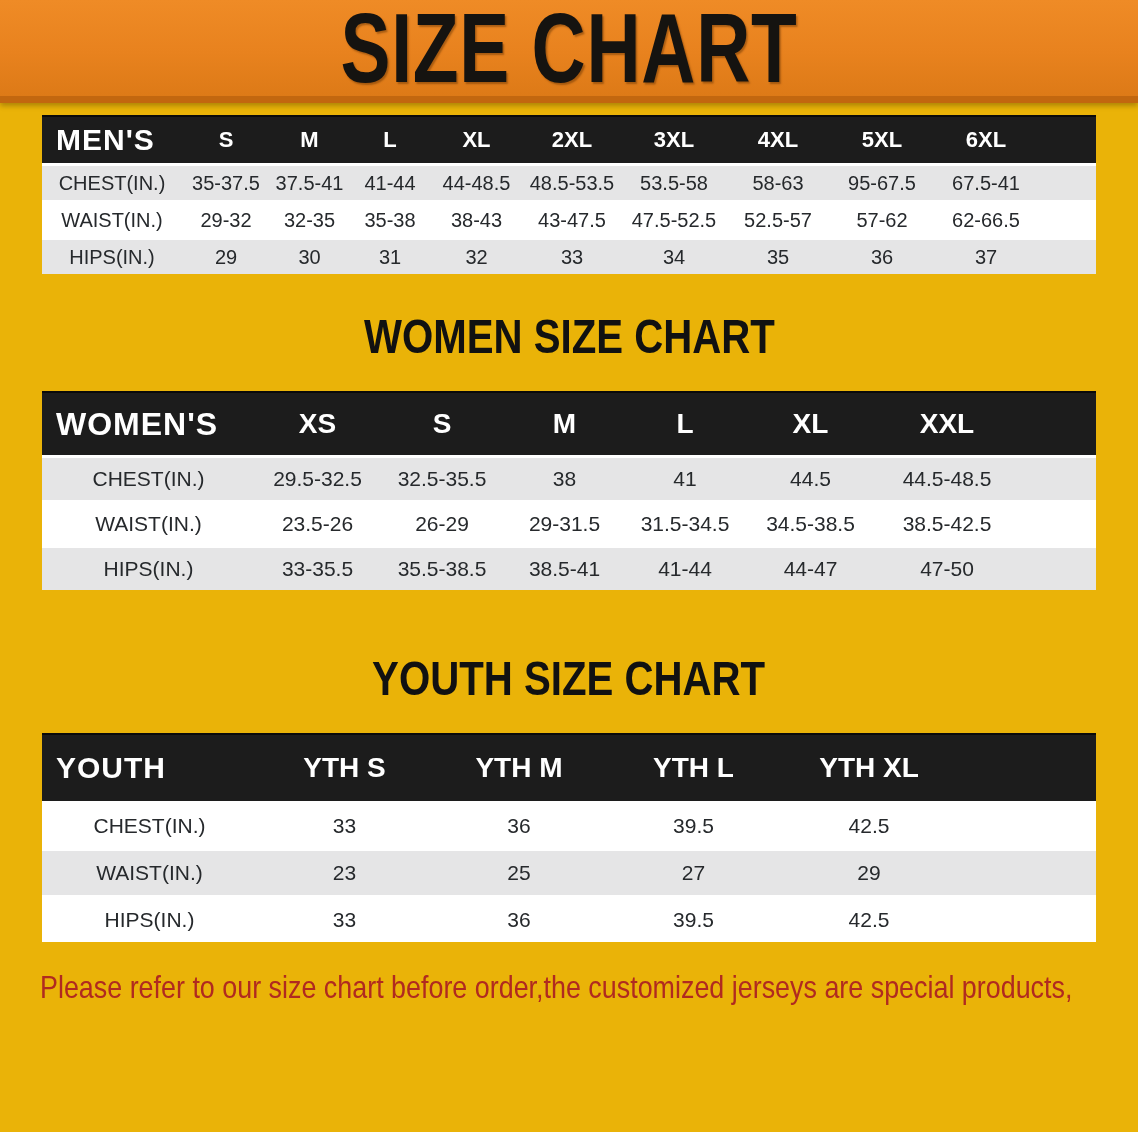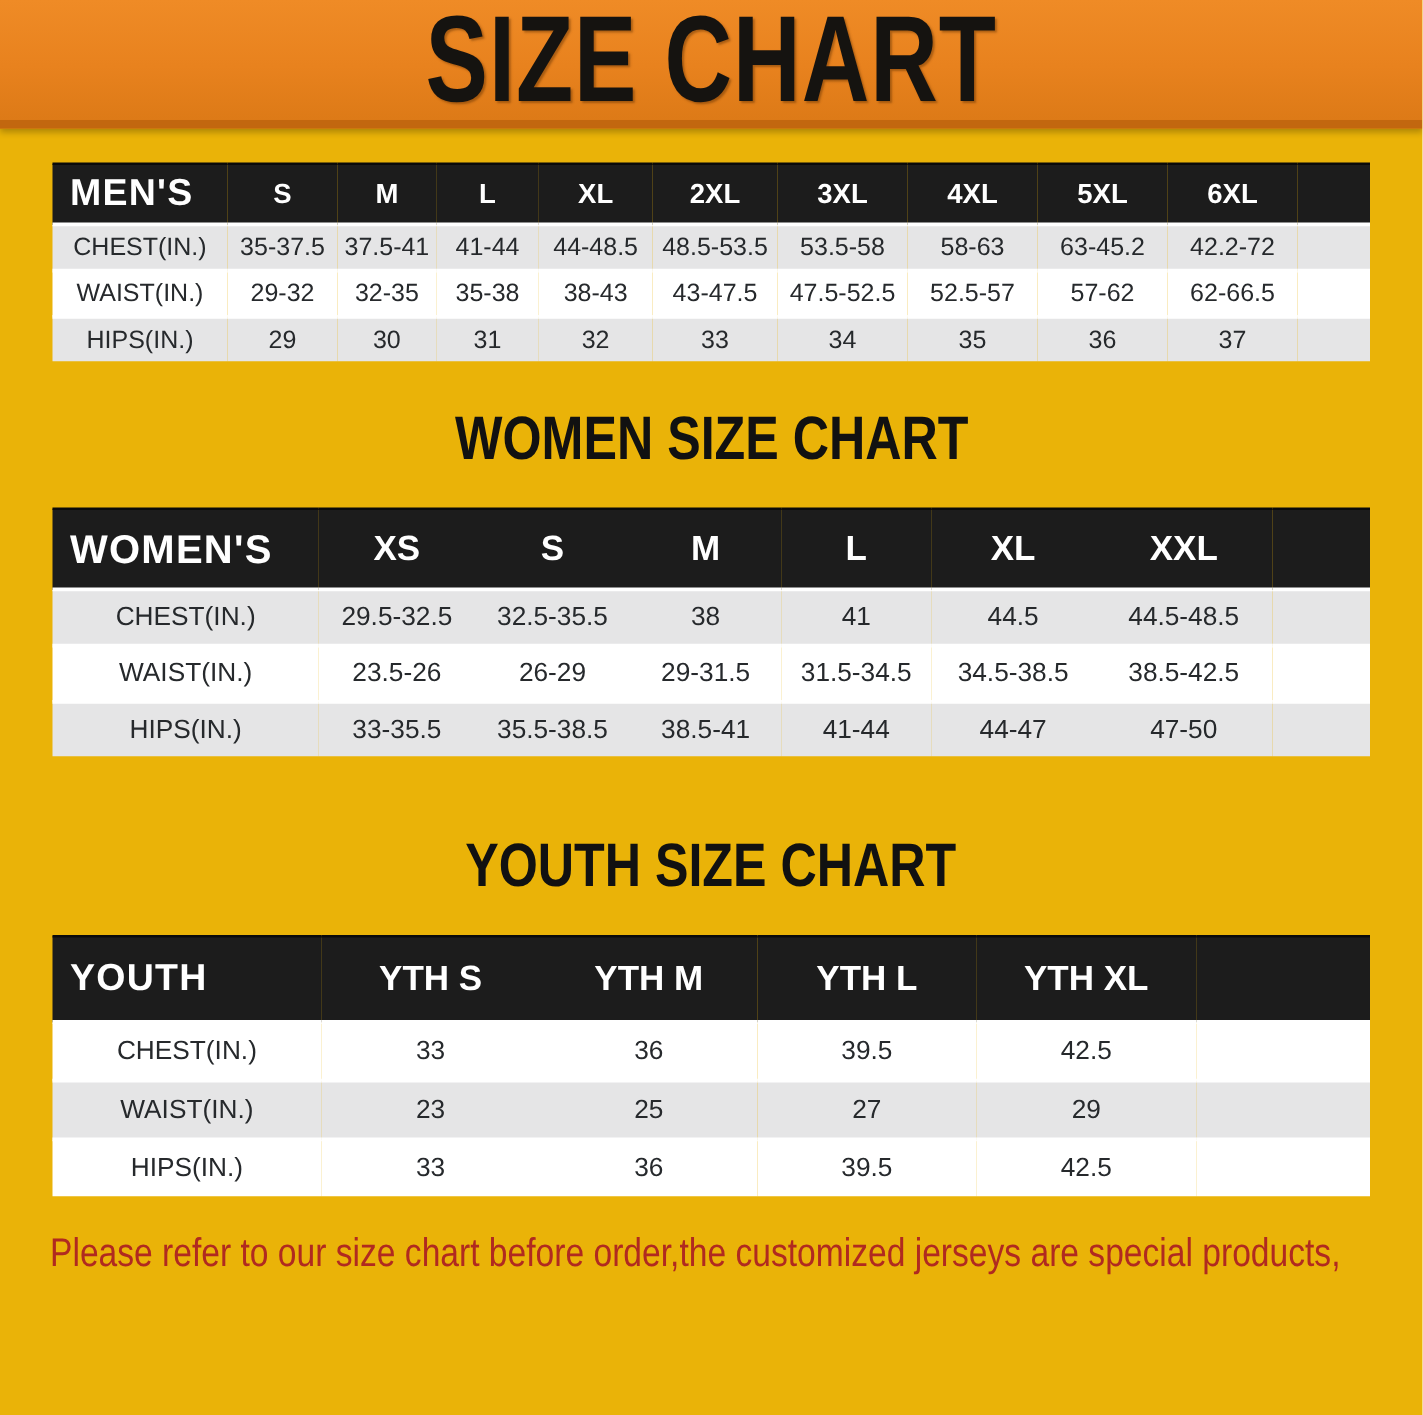--- a/index.html
+++ b/index.html
@@ -46,21 +46,21 @@
     transform: scaleX(0.82);
     transform-origin: center;
     white-space: nowrap;
   }
   .mt-man   { margin-top: 27px; }
   .mt-woman { margin-top: 38px; }
   .mt-youth { margin-top: 64px; }
 
   
   .table-wrap { margin: 0 42px; }
-  .tw-man   { margin-top: 27px; }
+  .tw-man   { margin-top: 12px; }
   .tw-woman { margin-top: 30px; }
   .tw-youth { margin-top: 30px; }
 
   table {
     width: 1054px;
     table-layout: fixed;
     border-collapse: collapse;
     border-spacing: 0;
   }
   thead th {
@@ -156,22 +156,22 @@
         <tbody>
           <tr class="shade">
             <td class="row-label">CHEST(IN.)</td>
             <td>35-37.5</td>
             <td>37.5-41</td>
             <td>41-44</td>
             <td>44-48.5</td>
             <td>48.5-53.5</td>
             <td>53.5-58</td>
             <td>58-63</td>
-            <td>63-45.2</td>
-            <td>42.2-72</td>
+            <td>95-67.5</td>
+            <td>67.5-41</td>
             <td></td>
           </tr>
           <tr class="plain">
             <td class="row-label">WAIST(IN.)</td>
             <td>29-32</td>
             <td>32-35</td>
             <td>35-38</td>
             <td>38-43</td>
             <td>43-47.5</td>
             <td>47.5-52.5</td>

